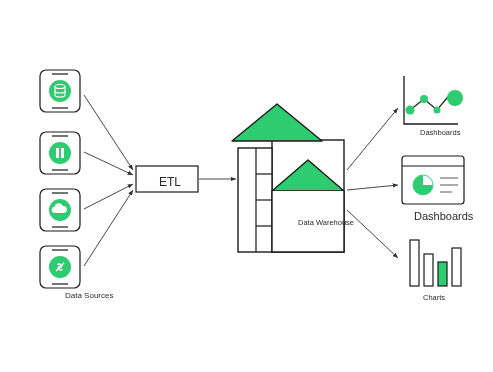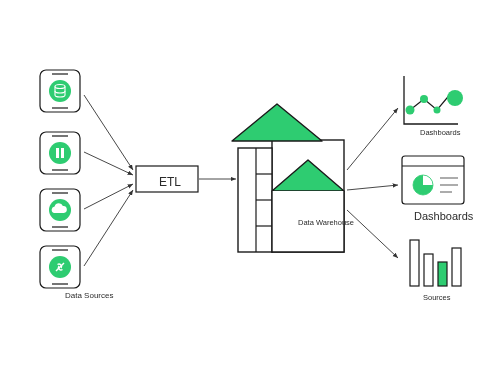--- a/index.html
+++ b/index.html
@@ -189,15 +189,15 @@
         <rect x="452" y="248" width="9" height="38" fill="#ffffff" stroke="#1a1a1a" stroke-width="1.2"></rect>
       </g>
     </g>
   </svg>
 
   <div class="lbl lbl-sources">Data Sources</div>
   <div class="lbl lbl-etl">ETL</div>
   <div class="lbl lbl-dw">Data Warehouse</div>
   <div class="lbl lbl-analytics">Dashboards</div>
   <div class="lbl lbl-dashboards">Dashboards</div>
-  <div class="lbl lbl-charts">Sources</div>
+  <div class="lbl lbl-charts">Charts</div>
 
 </div>
 
 </body></html>

